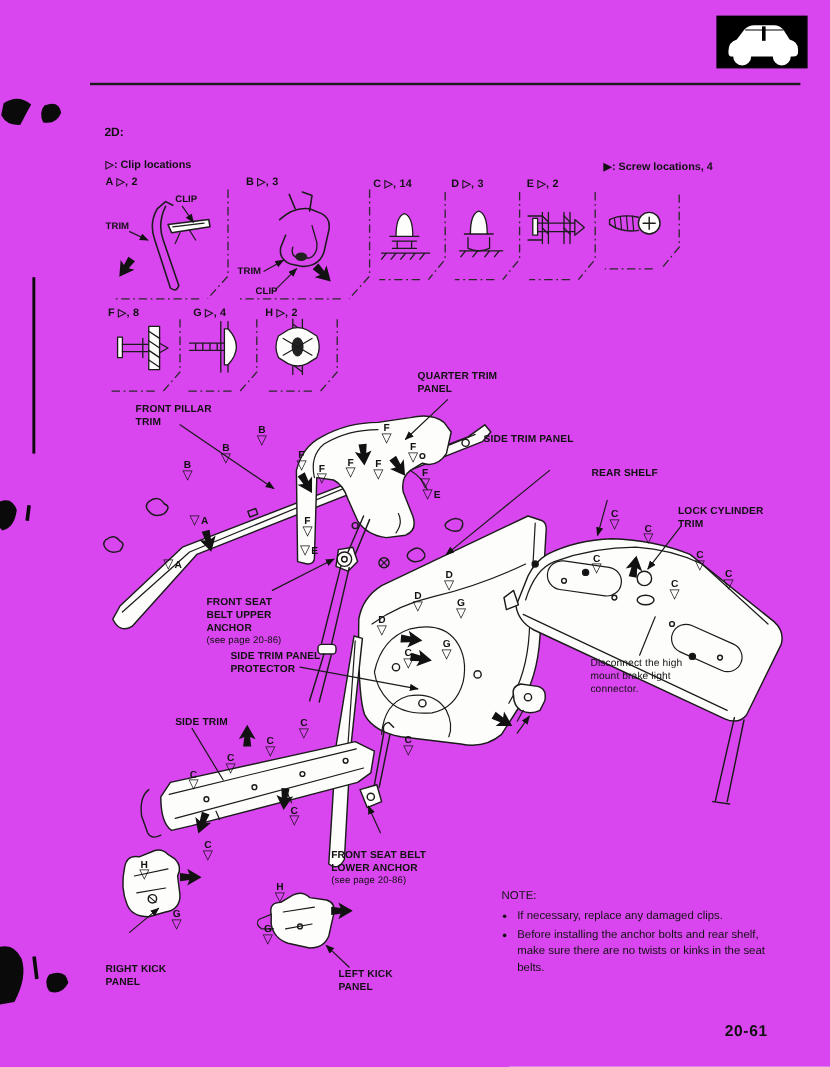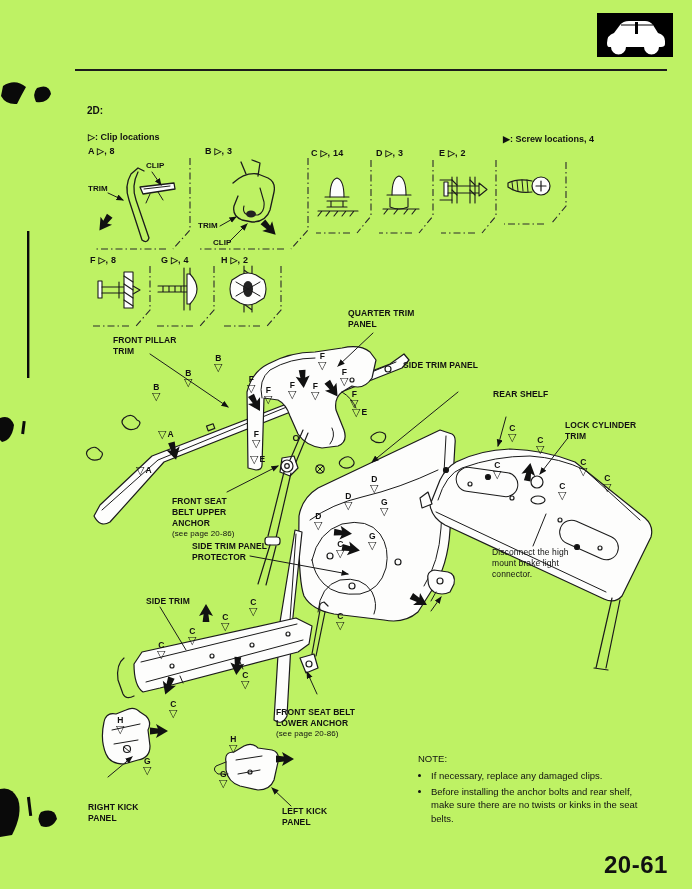--- a/index.html
+++ b/index.html
@@ -1,36 +1,36 @@
 <!DOCTYPE html>
 <html><head>
 <meta charset="utf-8">
 <style>
   html,body{margin:0;padding:0;background:#e8e8e8}
-  .page{position:relative;width:692px;height:889px;background:#bef264;font-family:"Liberation Sans",sans-serif;color:#111;overflow:hidden}
+  .page{position:relative;width:692px;height:889px;background:#d946ef;font-family:"Liberation Sans",sans-serif;color:#111;overflow:hidden}
   .art{position:absolute;left:0;top:0}
   .lbl{position:absolute;font-weight:bold;font-size:8.5px;line-height:1.3;white-space:pre-line;letter-spacing:.1px}
   .lbl .sub{display:block;font-weight:normal;font-size:8px;white-space:pre-line}
   .plain{font-weight:normal;font-size:8.5px}
   .legend-title{position:absolute;font-weight:bold;font-size:9px}
   .cell-label{position:absolute;font-weight:bold;font-size:9px;letter-spacing:.2px}
   .tiny{position:absolute;font-weight:bold;font-size:8px}
   .mk{position:absolute;display:flex;flex-direction:column;align-items:center;z-index:3}
   .mk b{font-size:8.5px;line-height:1;font-weight:bold}
   .mk i{font-style:normal;font-size:11px;line-height:.85}
   .mk.h{flex-direction:row;gap:1px}
   .mk.h i{font-size:11px}
   .section-2d{position:absolute;font-weight:bold;font-size:10px}
   .hrule{position:absolute;left:75px;top:69px;width:592px;height:2px;background:#1c1c1c}
   .carbox{position:absolute;left:597px;top:13px;width:76px;height:44px;background:#000}
   .notes{position:absolute;left:387px;top:736px;width:268px;font-size:9.5px;line-height:1.45}
-  .notes .note-inner{margin-left:31px;margin-top:16px}
+  .notes .note-inner{margin-left:31px;margin-top:4px}
   .notes ul{margin:3px 0 0 13px;padding:0}
   .notes li{margin:0 0 2px 0}
-  .pageno{position:absolute;left:604px;top:851px;font-weight:bold;font-size:24px;letter-spacing:.5px}
+  .pageno{position:absolute;left:604px;top:851px;font-weight:bold;font-size:13px;letter-spacing:.5px}
 </style>
 </head>
 <body>
 
 <div class="page">
 
   <svg class="art" width="692" height="889" viewBox="0 0 692 889">
     <defs>
       <marker id="ah" markerWidth="9" markerHeight="8" refX="6.5" refY="3" orient="auto">
         <path d="M0,0 L7.5,3 L0,6 Z" fill="#111"></path>
@@ -262,21 +262,21 @@
       <path d="M24,12 L56,12" stroke="#000" stroke-width="1"></path>
     </svg>
   </div>
   <div class="hrule"></div>
 
   <div class="section-2d" style="left:87px;top:105px">2D:</div>
 
   <div class="legend-title" style="left:88px;top:132px">▷: Clip locations</div>
   <div class="legend-title" style="left:503px;top:134px">▶: Screw locations, 4</div>
 
-  <div class="cell-label" style="left:88px;top:146px">A ▷, 8</div>
+  <div class="cell-label" style="left:88px;top:146px">A ▷, 2</div>
   <div class="cell-label" style="left:205px;top:146px">B ▷, 3</div>
   <div class="cell-label" style="left:311px;top:148px">C ▷, 14</div>
   <div class="cell-label" style="left:376px;top:148px">D ▷, 3</div>
   <div class="cell-label" style="left:439px;top:148px">E ▷, 2</div>
   <div class="cell-label" style="left:90px;top:255px">F ▷, 8</div>
   <div class="cell-label" style="left:161px;top:255px">G ▷, 4</div>
   <div class="cell-label" style="left:221px;top:255px">H ▷, 2</div>
 
   <div class="tiny" style="left:88px;top:184px">TRIM</div>
   <div class="tiny" style="left:146px;top:161px">CLIP</div>

